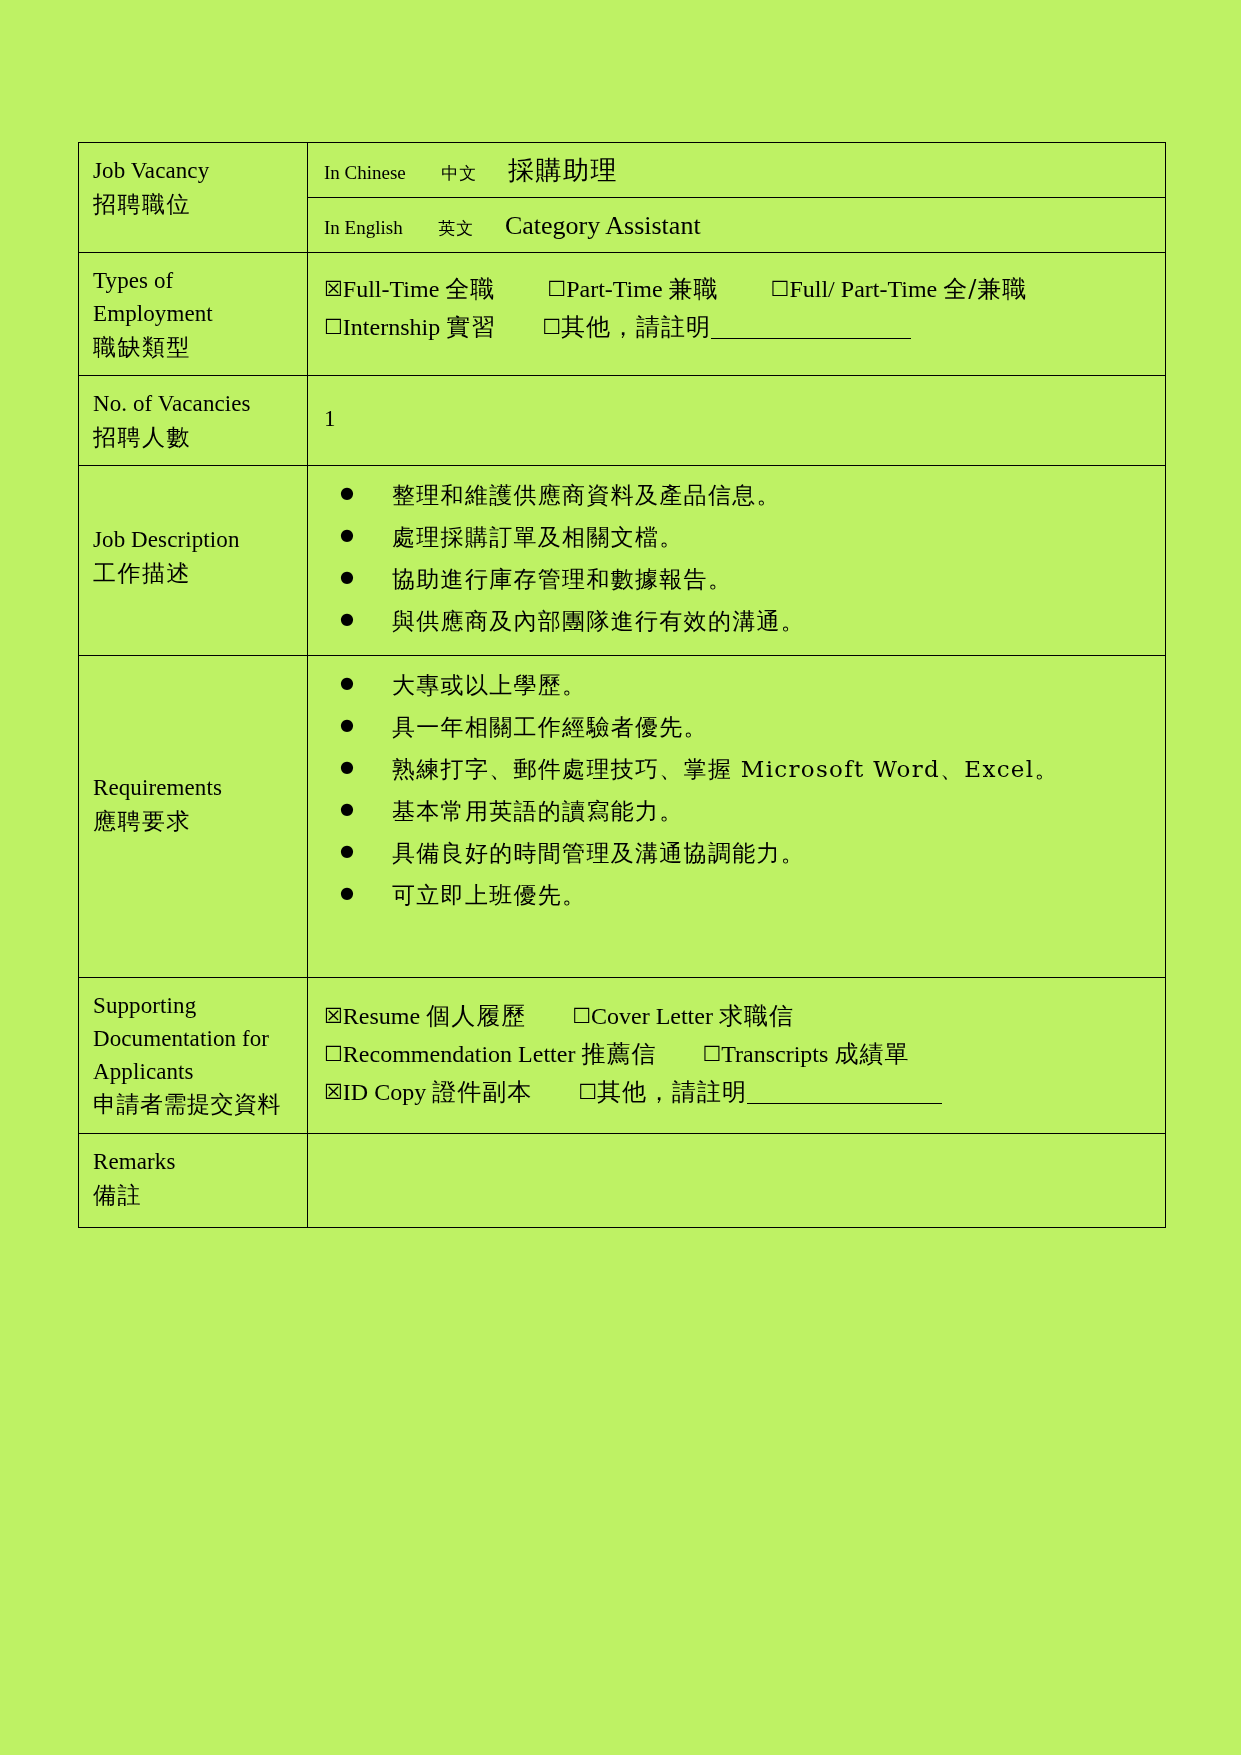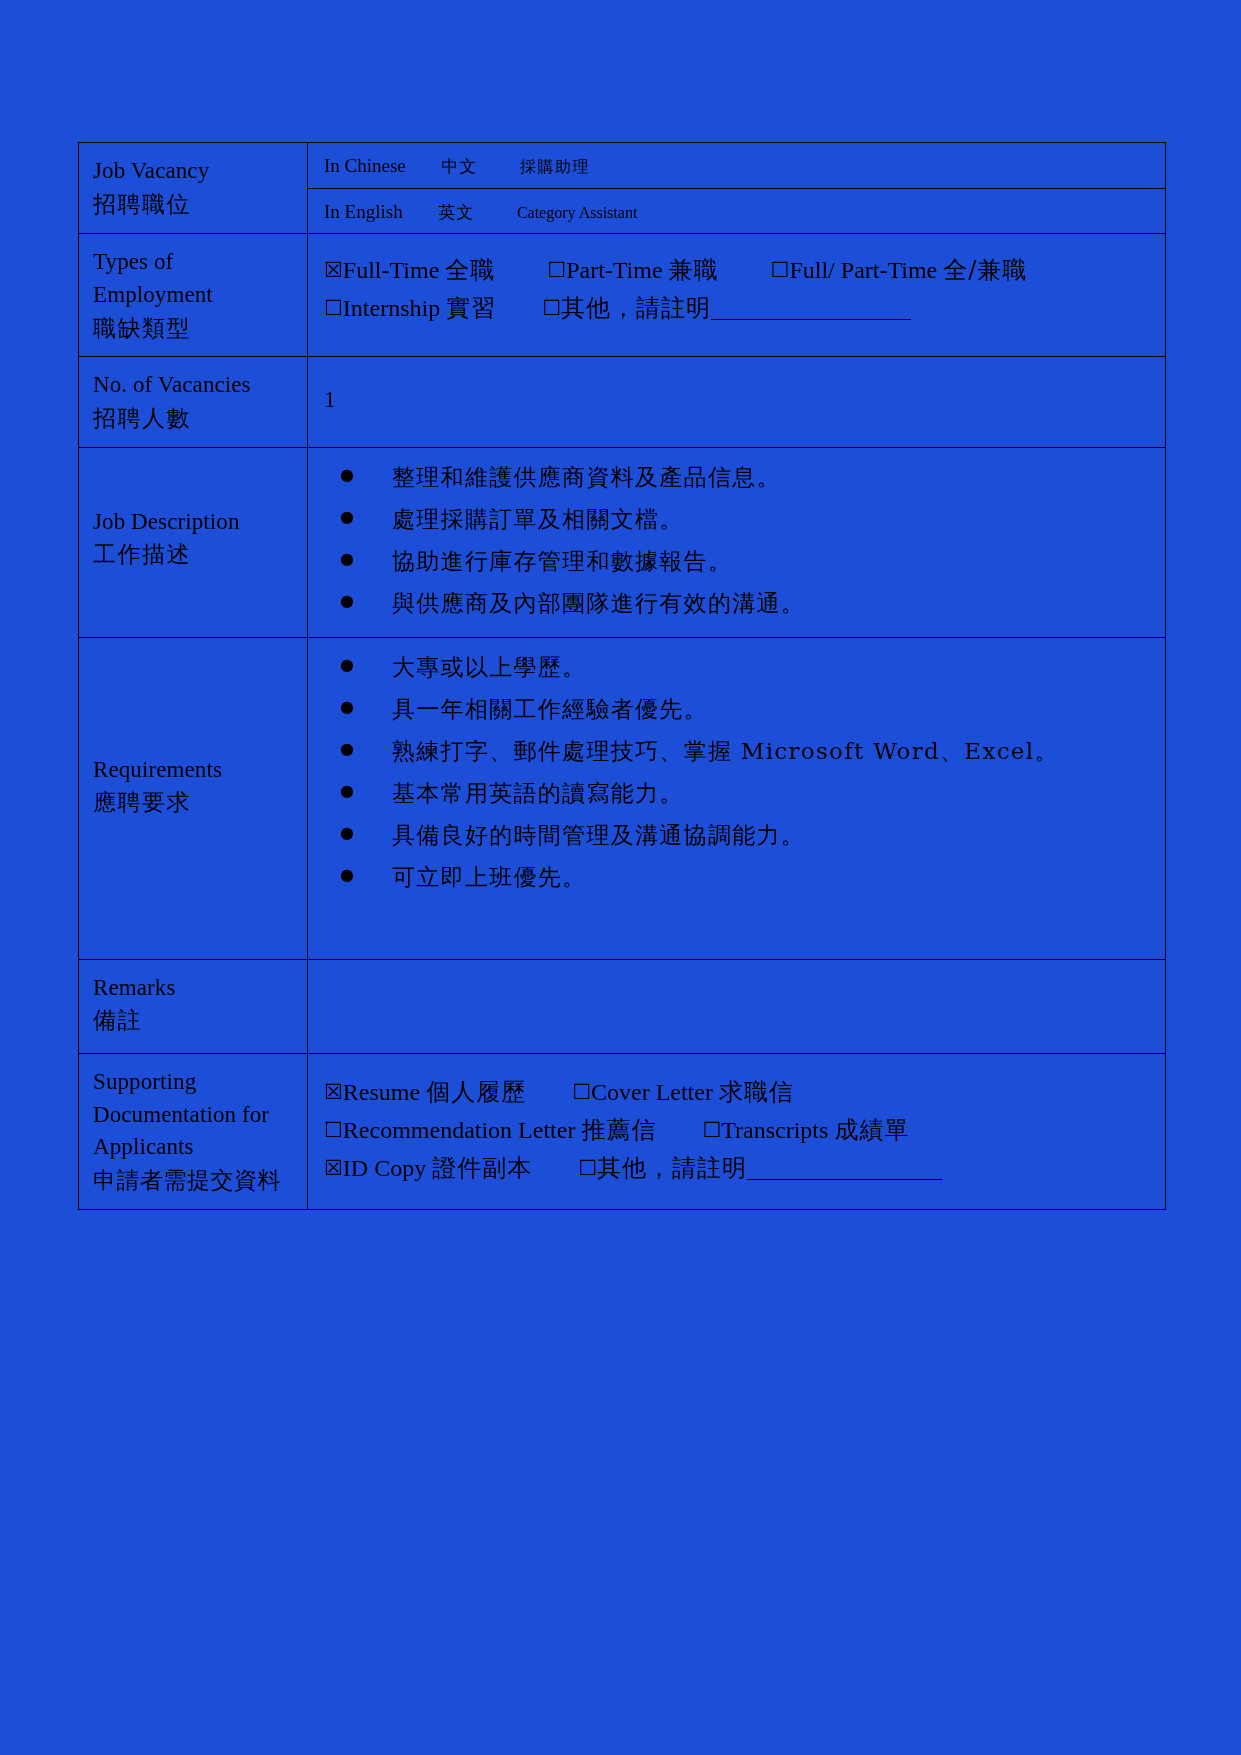--- a/index.html
+++ b/index.html
@@ -14,21 +14,21 @@
     color: #000000;
     position: relative;
     overflow: hidden;
   }
   .page {
     position: absolute;
     left: 0;
     top: 0;
     width: 1241px;
     height: 1755px;
-    background: #1d4ed8;
+    background: #bef264;
   }
   .form-table {
     position: absolute;
     left: 78px;
     top: 142px;
     width: 1085px;
     border-collapse: collapse;
     table-layout: fixed;
   }
   .form-table td {
@@ -70,22 +70,22 @@
   .sub-row.last { border-bottom: none; }
   .sub-label-en {
     font-size: 19px;
   }
   .sub-label-zh {
     font-size: 17px;
     font-family: "DejaVu Serif", "Liberation Serif", serif;
     letter-spacing: 1px;
   }
   .sub-value {
-    font-size: 16px;
-    margin-left: 38px;
+    font-size: 26px;
+    margin-left: 26px;
   }
   .sub-value.zh {
     font-family: "DejaVu Serif", "Liberation Serif", serif;
     letter-spacing: 1.5px;
   }
 
   .chk-line {
     font-size: 24px;
     line-height: 1.58;
     white-space: nowrap;
@@ -244,32 +244,20 @@
             <li>可立即上班優先。</li>
           </ul>
         </div>
       </td>
     </tr>
 
 
 
     <tr>
       <td class="col-label">
-        <div class="label-cell" style="padding-bottom:16px;">
-          <div class="label-en">Remarks</div>
-          <div class="label-zh">備註</div>
-        </div>
-      </td>
-      <td class="col-value">
-        <div class="value-cell" style="min-height:58px;"></div>
-      </td>
-    </tr>
-
-    <tr>
-      <td class="col-label">
         <div class="label-cell">
           <div class="label-en wrap">Supporting</div>
           <div class="label-en wrap">Documentation for</div>
           <div class="label-en wrap">Applicants</div>
           <div class="label-zh" style="letter-spacing:0.5px;">申請者需提交資料</div>
         </div>
       </td>
       <td class="col-value">
         <div class="value-cell" style="padding-top:20px;padding-bottom:16px;">
           <div class="chk-line">
@@ -284,16 +272,28 @@
           </div>
           <div class="chk-line">
             <span class="chk">☒</span><span>ID Copy</span>&nbsp;<span class="zh">證件副本</span>
             <span class="gap-md"></span>
             <span class="chk">☐</span><span class="zh">其他，請註明</span><span class="blank-line short"></span>
           </div>
         </div>
       </td>
     </tr>
 
+    <tr>
+      <td class="col-label">
+        <div class="label-cell" style="padding-bottom:16px;">
+          <div class="label-en">Remarks</div>
+          <div class="label-zh">備註</div>
+        </div>
+      </td>
+      <td class="col-value">
+        <div class="value-cell" style="min-height:58px;"></div>
+      </td>
+    </tr>
+
   </tbody>
     </table>
 
 </div>
 
 </body></html>

